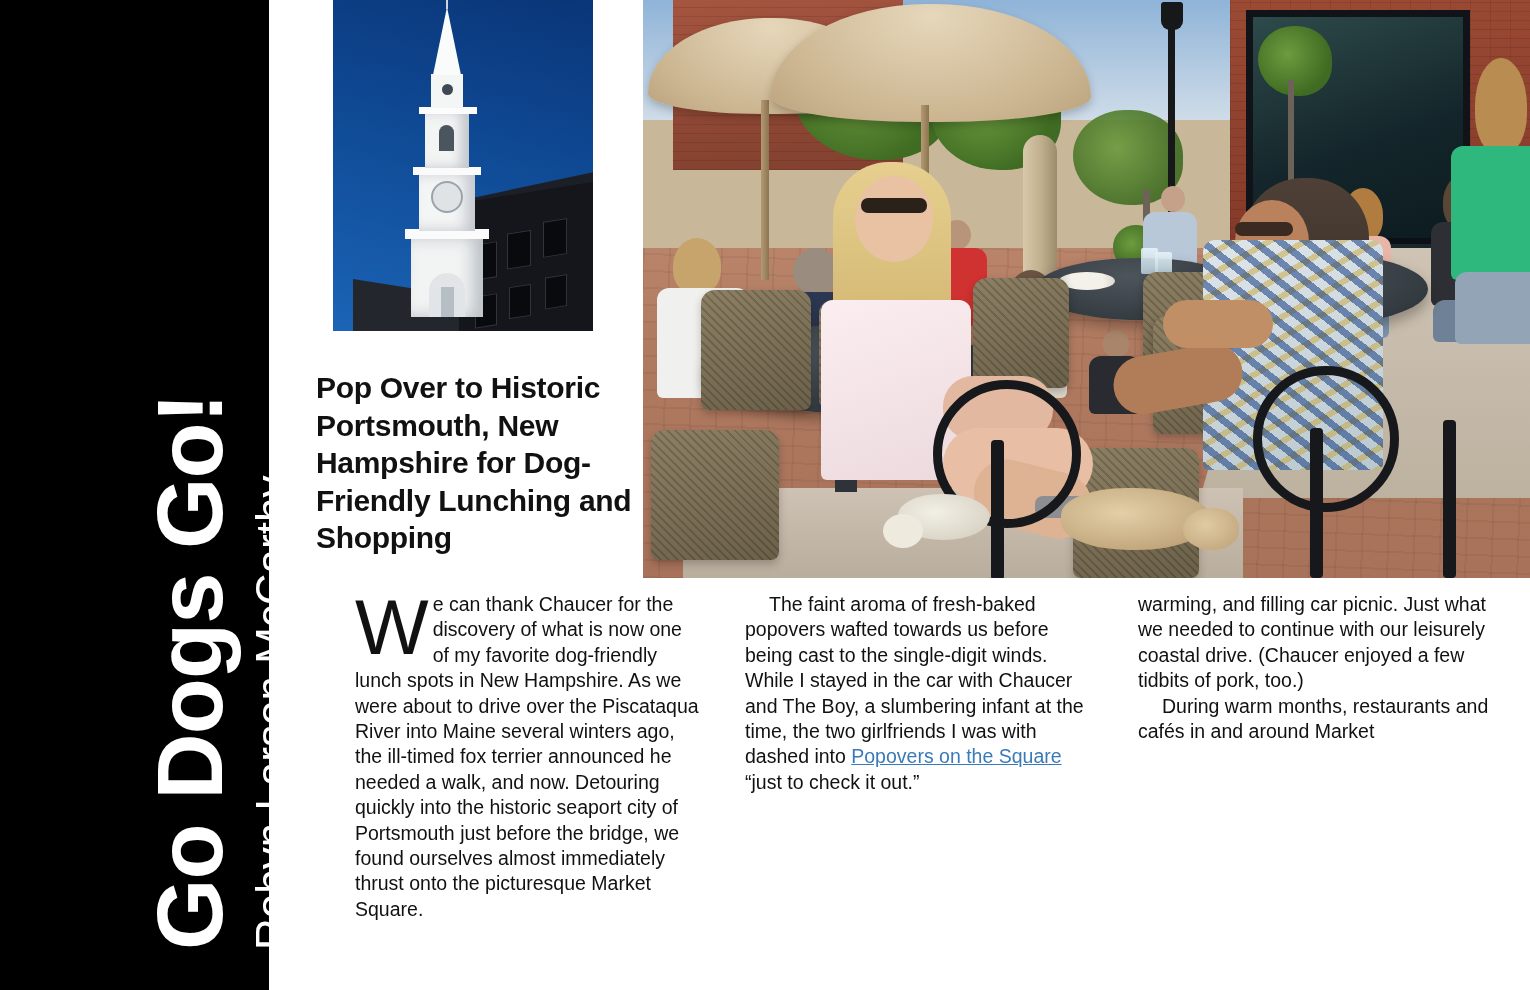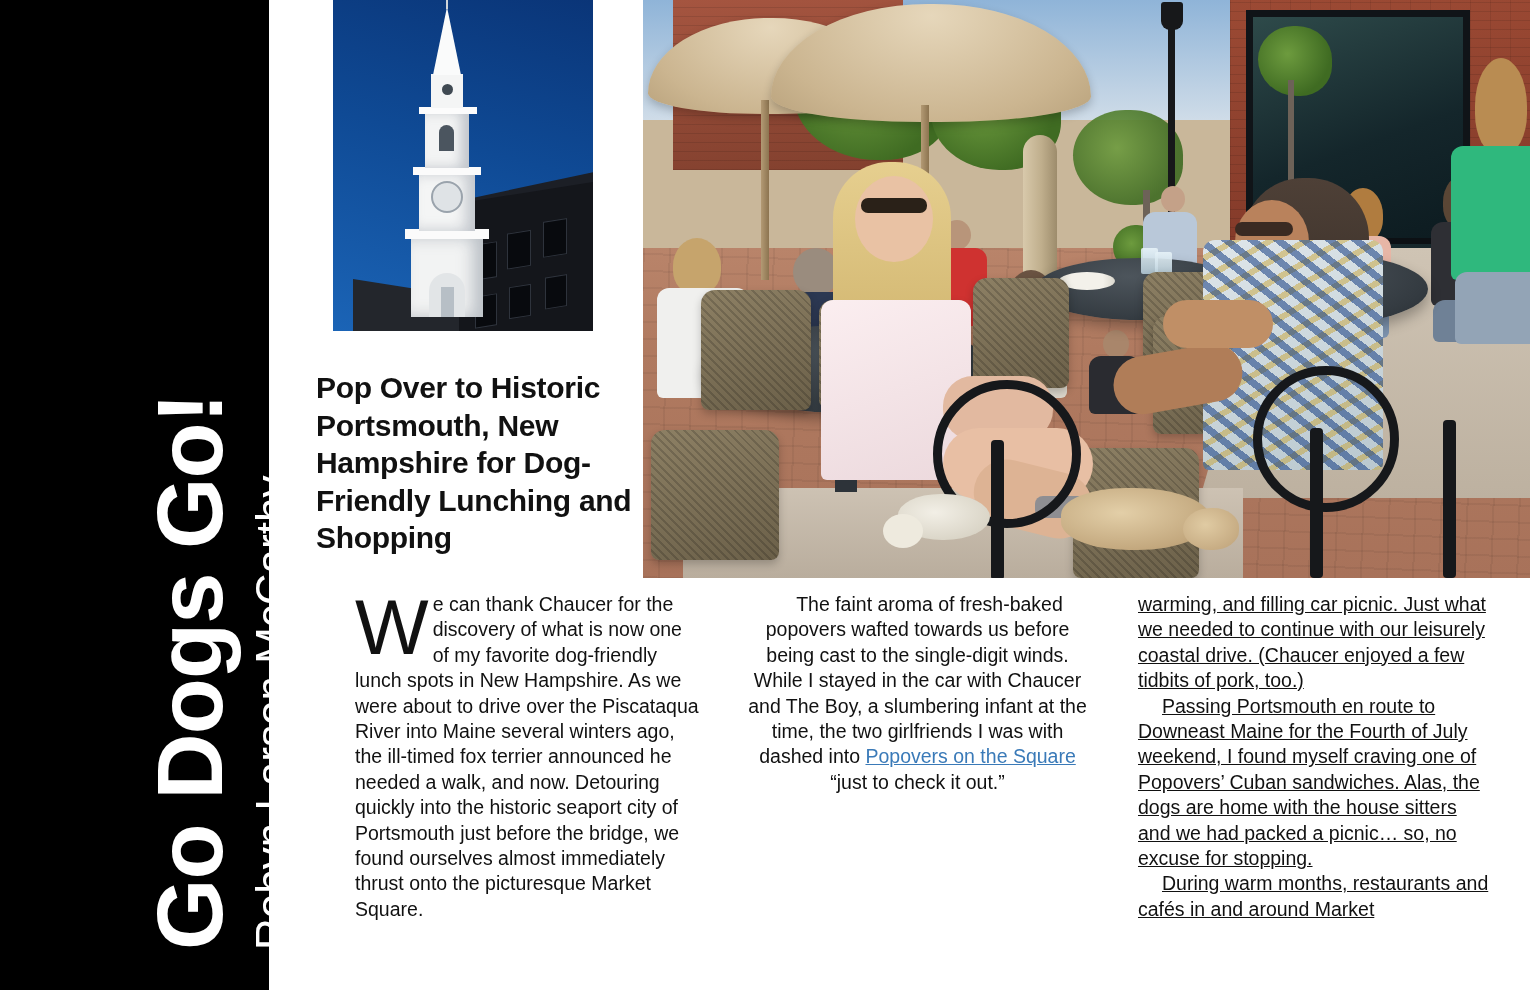--- a/index.html
+++ b/index.html
@@ -248,22 +248,22 @@
     color:#111111;letter-spacing:-0.3px;
   }
 
   
   .col{
     position:absolute;top:592px;
     font-size:19.5px;line-height:25.4px;color:#111111;
     text-align:left;
   }
   .col1{left:355px;width:345px;}
-  .col2{left:745px;width:345px;text-align:center;}
-  .col3{left:1138px;width:355px;text-decoration:underline;}
+  .col2{left:745px;width:345px;}
+  .col3{left:1138px;width:355px;}
 
   .col p{margin:0;}
   .col p.indent{text-indent:24px;}
 
   .dropcap{
     float:left;
     font-size:78px;
     line-height:62px;
     font-weight:normal;
     padding:2px 4px 0 0;
@@ -459,15 +459,14 @@
     <span class="dropcap">W</span><span>e can thank Chaucer for the discovery of what is now one of my favorite dog-friendly lunch spots in New Hampshire. As we were about to drive over the Piscataqua River into Maine several winters ago, the ill-timed fox terrier announced he needed a walk, and now. Detouring quickly into the historic seaport city of Portsmouth just before the bridge, we found ourselves almost immediately thrust onto the picturesque Market Square.</span>
   </p>
 </div>
 
 <div class="col col2">
   <p class="indent"><span>The faint aroma of fresh-baked popovers wafted towards us before being cast to the single-digit winds. While I stayed in the car with Chaucer and The Boy, a slumbering infant at the time, the two girlfriends I was with dashed into </span><a class="lnk" href="#">Popovers on the Square</a> <span>“just to check it out.”</span></p>
 </div>
 
 <div class="col col3">
   <p>warming, and filling car picnic. Just what we needed to continue with our leisurely coastal drive. (Chaucer enjoyed a few tidbits of pork, too.)</p>
-  <p class="indent">Passing Portsmouth en route to Downeast Maine for the Fourth of July weekend, I found myself craving one of Popovers’ Cuban sandwiches. Alas, the dogs are home with the house sitters and we had packed a picnic… so, no excuse for stopping.</p>
   <p class="indent">During warm months, restaurants and cafés in and around Market</p>
 </div>
 
 </body></html>

